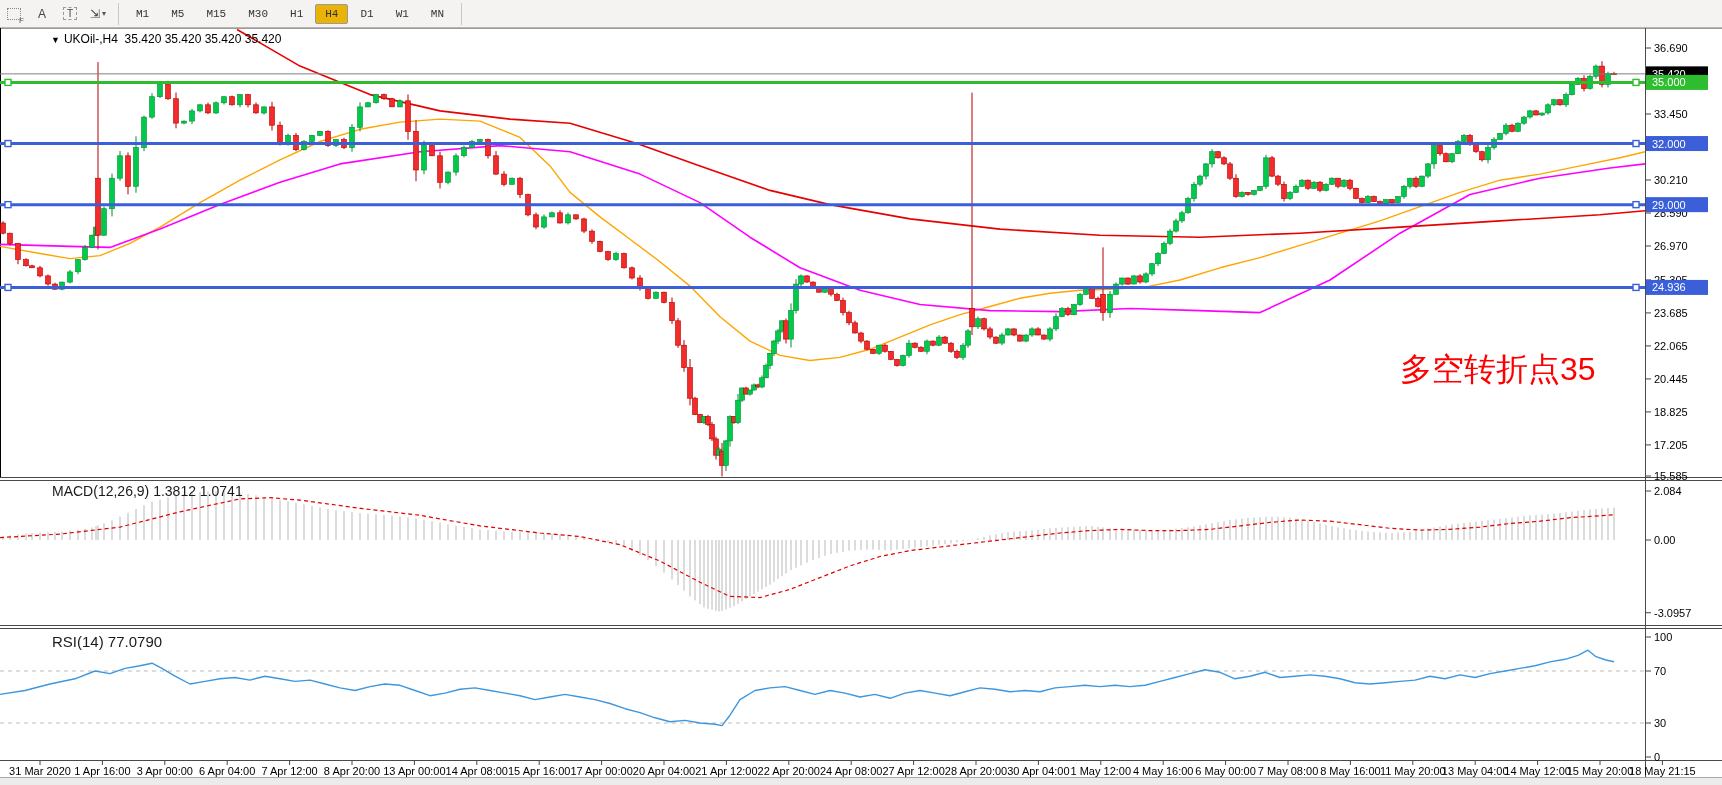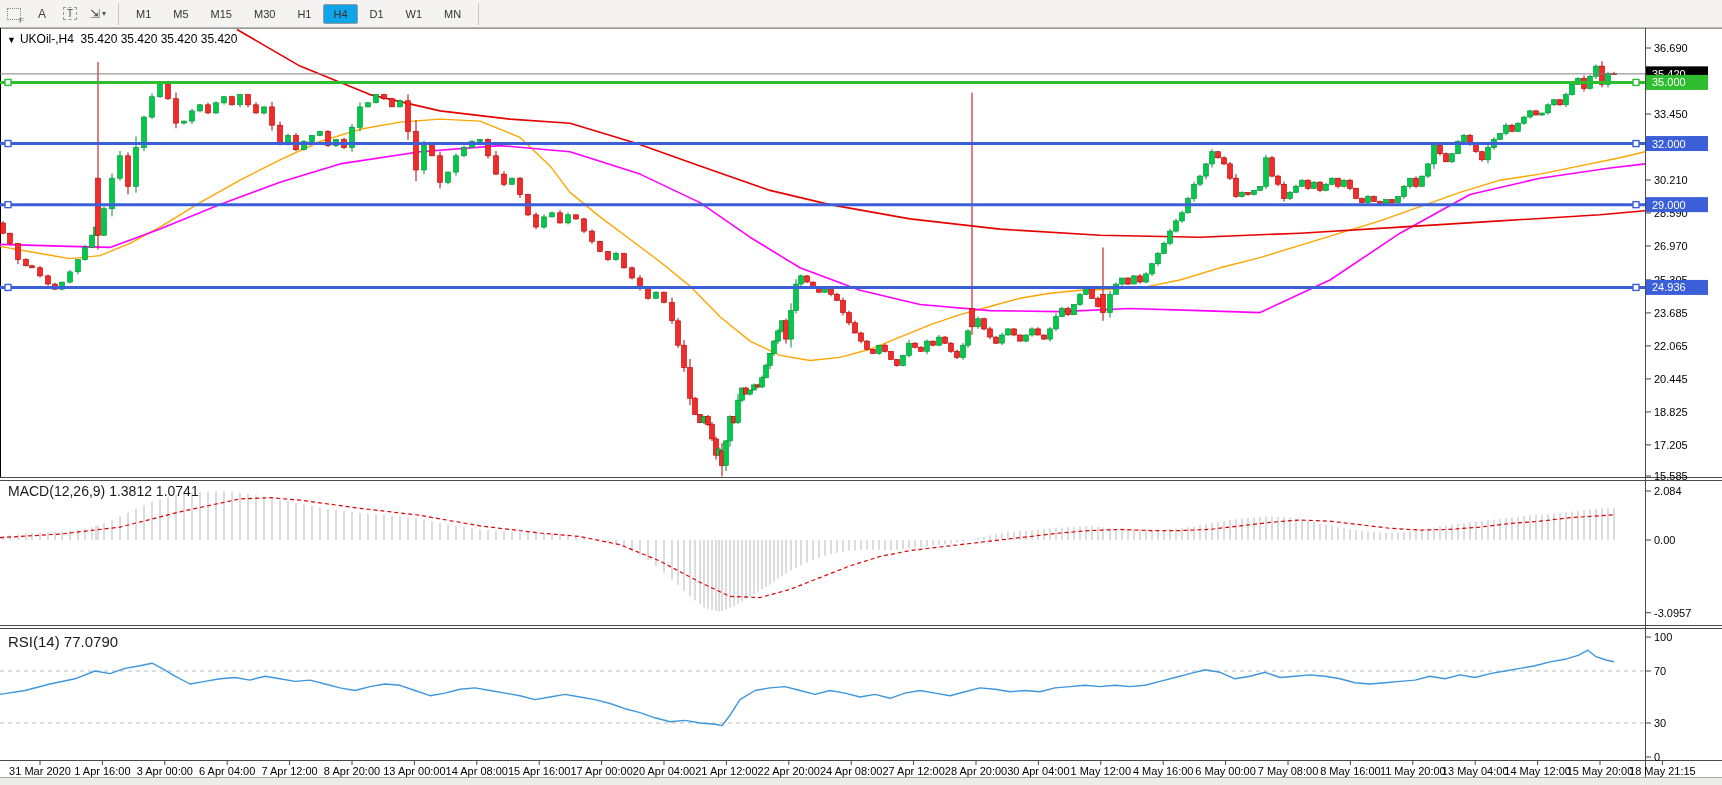--- a/index.html
+++ b/index.html
@@ -9,29 +9,29 @@
 
   
   #toolbar { position:absolute; left:0; top:0; width:1722px; height:28px;
              background:#f4f3f1; border-bottom:1px solid #b9b7b4;
              display:flex; align-items:center; z-index:5; }
   .tb-icon { width:26px; height:22px; margin:0 1px; display:flex; align-items:center;
              justify-content:center; font-size:12px; color:#444; position:relative; }
   .tb-sep { width:1px; height:22px; background:#c9c7c4; margin:0 6px; }
   .tf-btn { padding:3px 9px; font-size:11px; color:#333; margin:0 1px;
             border:1px solid transparent; border-radius:2px; cursor:default; }
-  .tf-btn.active { background:#0ea5e9; border:1px solid #9a9a98; }
+  .tf-btn.active { background:#eab308; border:1px solid #9a9a98; }
   .grid-f { width:14px; height:12px; border:1px dotted #888; position:relative; }
   .grid-f:after { content:"F"; position:absolute; right:-4px; bottom:-6px; font-size:8px; color:#555; }
   .t-box { width:14px; height:13px; border:1px dashed #999; font-size:10px; color:#444;
            display:flex; align-items:center; justify-content:center; }
   .caret { font-size:8px; color:#555; margin-left:2px; }
 
   
-  .ovl { position:absolute; z-index:4; white-space:nowrap; }
+  .ovl { position:absolute; z-index:4; white-space:nowrap;margin-left:44px; }
   #symbol-header { left:7px; top:32px; font-size:12px; color:#000; }
   #symbol-header .tri { font-size:9px; margin-right:4px; }
   #macd-label { left:8px; top:483px; font-size:14px; color:#1a1a1a; }
   #rsi-label  { left:8px; top:633px; font-size:15px; color:#1a1a1a; }
   #annotation { left:1356px; top:348px; font-size:32px; color:#ff0000; z-index:3; }
 
   svg text { font-family:"Liberation Sans", sans-serif; }
   .axis-lbl { font-size:11px; fill:#000; }
   .time-lbl { font-size:11px; fill:#000; }
   .badge-txt { font-size:11px; fill:#fff; }
@@ -46,21 +46,21 @@
       </div>
     <div class="tb-icon">A</div>
     <div class="tb-icon">
         <div class="t-box">T</div>
       </div>
     <div class="tb-icon">
         <span>⇲</span>
         <span class="caret">▾</span>
       </div>
     <div class="tb-sep"></div>
-    <div id="tf-group" style="display:flex;align-items:center;">
+    <div id="tf-group" style="display:flex;align-items:center;font-family:Liberation Mono, monospace;">
         <div class="tf-btn">M1</div>
         <div class="tf-btn">M5</div>
         <div class="tf-btn">M15</div>
         <div class="tf-btn">M30</div>
         <div class="tf-btn">H1</div>
         <div class="tf-btn active">H4</div>
         <div class="tf-btn">D1</div>
         <div class="tf-btn">W1</div>
         <div class="tf-btn">MN</div>
       </div>
@@ -71,20 +71,21 @@
     <span class="tri">▼</span><span>UKOil-,H4</span>&nbsp;&nbsp;<span>35.420 35.420 35.420 35.420</span>
   </div>
 
   <div class="ovl" id="macd-label">
     <span>MACD(12,26,9)</span> <span>1.3812 1.0741</span>
   </div>
   <div class="ovl" id="rsi-label">
     <span>RSI(14)</span> <span>77.0790</span>
   </div>
 
+  <div class="ovl" id="annotation">多空转折点35</div>
 
   <svg id="chart-svg" width="1722" height="785" style="position:absolute;left:0;top:0;z-index:1;">
       <line x1="0" y1="28.5" x2="1722" y2="28.5" stroke="#9a9a9a" stroke-width="1"></line>
       <line x1="0.5" y1="28" x2="0.5" y2="478" stroke="#000" stroke-width="1"></line>
       <line x1="0" y1="477.5" x2="1722" y2="477.5" stroke="#4a4a4a" stroke-width="1"></line>
       <line x1="0" y1="480.5" x2="1722" y2="480.5" stroke="#4a4a4a" stroke-width="1"></line>
       <line x1="0" y1="625.5" x2="1722" y2="625.5" stroke="#4a4a4a" stroke-width="1"></line>
       <line x1="0" y1="628.5" x2="1722" y2="628.5" stroke="#4a4a4a" stroke-width="1"></line>
       <line x1="0" y1="760.5" x2="1722" y2="760.5" stroke="#4a4a4a" stroke-width="1"></line>
       <rect x="0" y="777" width="1722" height="8" fill="#ececea"></rect>

